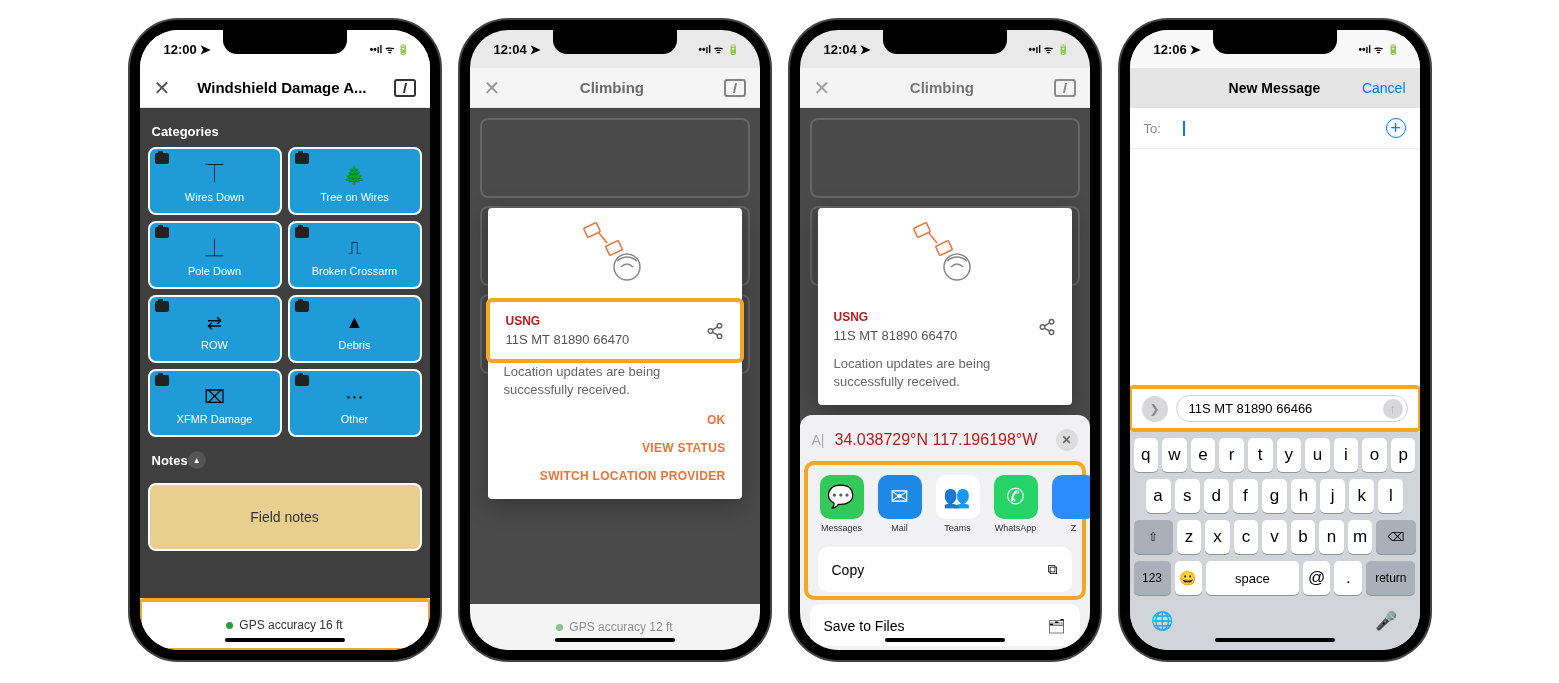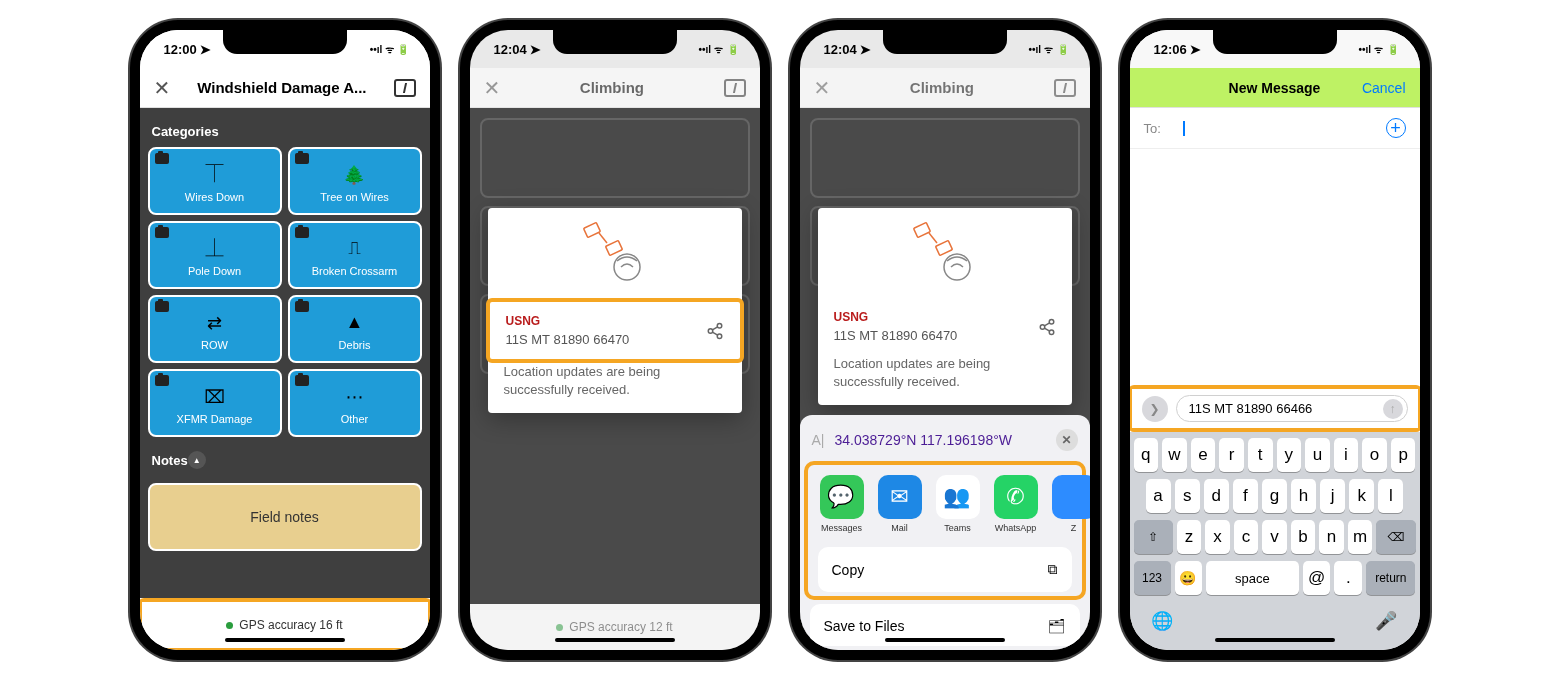--- a/index.html
+++ b/index.html
@@ -83,31 +83,31 @@
 .share-ico { font-size: 16px; color: #555; }
 .loc-msg { padding: 0 16px 14px; font-size: 13px; color: #666; line-height: 1.4; }
 .modal-actions { display: flex; flex-direction: column; align-items: flex-end; padding: 0 16px 16px; gap: 14px; }
 .modal-actions div { font-size: 12px; font-weight: 700; color: #e8743b; letter-spacing: .3px; }
 
 .share-sheet {
   position: absolute; bottom: 0; left: 0; right: 0; background: #f1f1f4;
   border-radius: 12px 12px 0 0; padding: 10px 0 0;
 }
 .share-hdr { display: flex; align-items: center; padding: 4px 12px 10px; gap: 10px; }
-.share-hdr .txt { flex: 1; font-size: 14px; color: #4c1d95; }
+.share-hdr .txt { flex: 1; font-size: 16px; color: #b91c1c; }
 .close-circ { width: 22px; height: 22px; background: #ddd; border-radius: 50%; display: flex; align-items: center; justify-content: center; font-size: 12px; color: #666; font-weight: 700; }
 .app-row { display: flex; padding: 10px 12px; gap: 14px; }
 .app-item { display: flex; flex-direction: column; align-items: center; gap: 4px; font-size: 9px; color: #333; width: 52px; }
 .app-ico { width: 44px; height: 44px; border-radius: 10px; display: flex; align-items: center; justify-content: center; font-size: 22px; color: #fff; }
 .action-row {
   margin: 4px 10px; background: #fff; border-radius: 10px; padding: 14px 14px;
   display: flex; justify-content: space-between; align-items: center; font-size: 14px;
 }
 
-.msg-nav { height: 40px; display: flex; align-items: center; justify-content: center; position: relative; border-bottom: 1px solid #e0e0e0; background: #bef264; }
+.msg-nav { height: 40px; display: flex; align-items: center; justify-content: center; position: relative; border-bottom: 1px solid #e0e0e0; background: #e5e5e5; }
 .msg-nav .cancel { position: absolute; right: 14px; color: #007aff; font-size: 14px; }
 .to-row { display: flex; align-items: center; padding: 10px 14px; border-bottom: 1px solid #eee; font-size: 13px; color: #888; gap: 22px; }
 .to-row .plus { margin-left: auto; color: #007aff; font-size: 18px; border: 1.5px solid #007aff; border-radius: 50%; width: 20px; height: 20px; display: flex; align-items: center; justify-content: center; }
 .cursor { display: inline-block; width: 2px; height: 15px; background: #007aff; }
 
 .compose-bar { display: flex; align-items: center; padding: 6px 10px; gap: 8px; background: #fff; }
 .compose-chev { width: 26px; height: 26px; background: #d8d8dc; border-radius: 50%; display: flex; align-items: center; justify-content: center; color: #888; font-size: 12px; }
 .compose-input {
   flex: 1; border: 1px solid #d0d0d0; border-radius: 16px; padding: 5px 30px 5px 12px;
   font-size: 13px; position: relative; background: #fff;
@@ -258,20 +258,25 @@
             <svg class="share-ico" width="18" height="18" viewBox="0 0 24 24" fill="none" stroke="#666" stroke-width="2">
                 <circle cx="18" cy="5" r="3"></circle>
                 <circle cx="6" cy="12" r="3"></circle>
                 <circle cx="18" cy="19" r="3"></circle>
                 <line x1="8.5" y1="10.5" x2="15.5" y2="6.5"></line>
                 <line x1="8.5" y1="13.5" x2="15.5" y2="17.5"></line>
               </svg>
           </div>
         </div>
         <div class="loc-msg">Location updates are being successfully received.</div>
+        <div class="modal-actions" id="actions2">
+            <div>OK</div>
+            <div>VIEW STATUS</div>
+            <div>SWITCH LOCATION PROVIDER</div>
+          </div>
       </div>
     </div>
     <div class="gps-bar" style="opacity:.5">
       <span class="gps-dot"></span>
       <span>GPS accuracy 12 ft</span>
     </div>
   </div>
 </div>
 
 <div class="phone">

